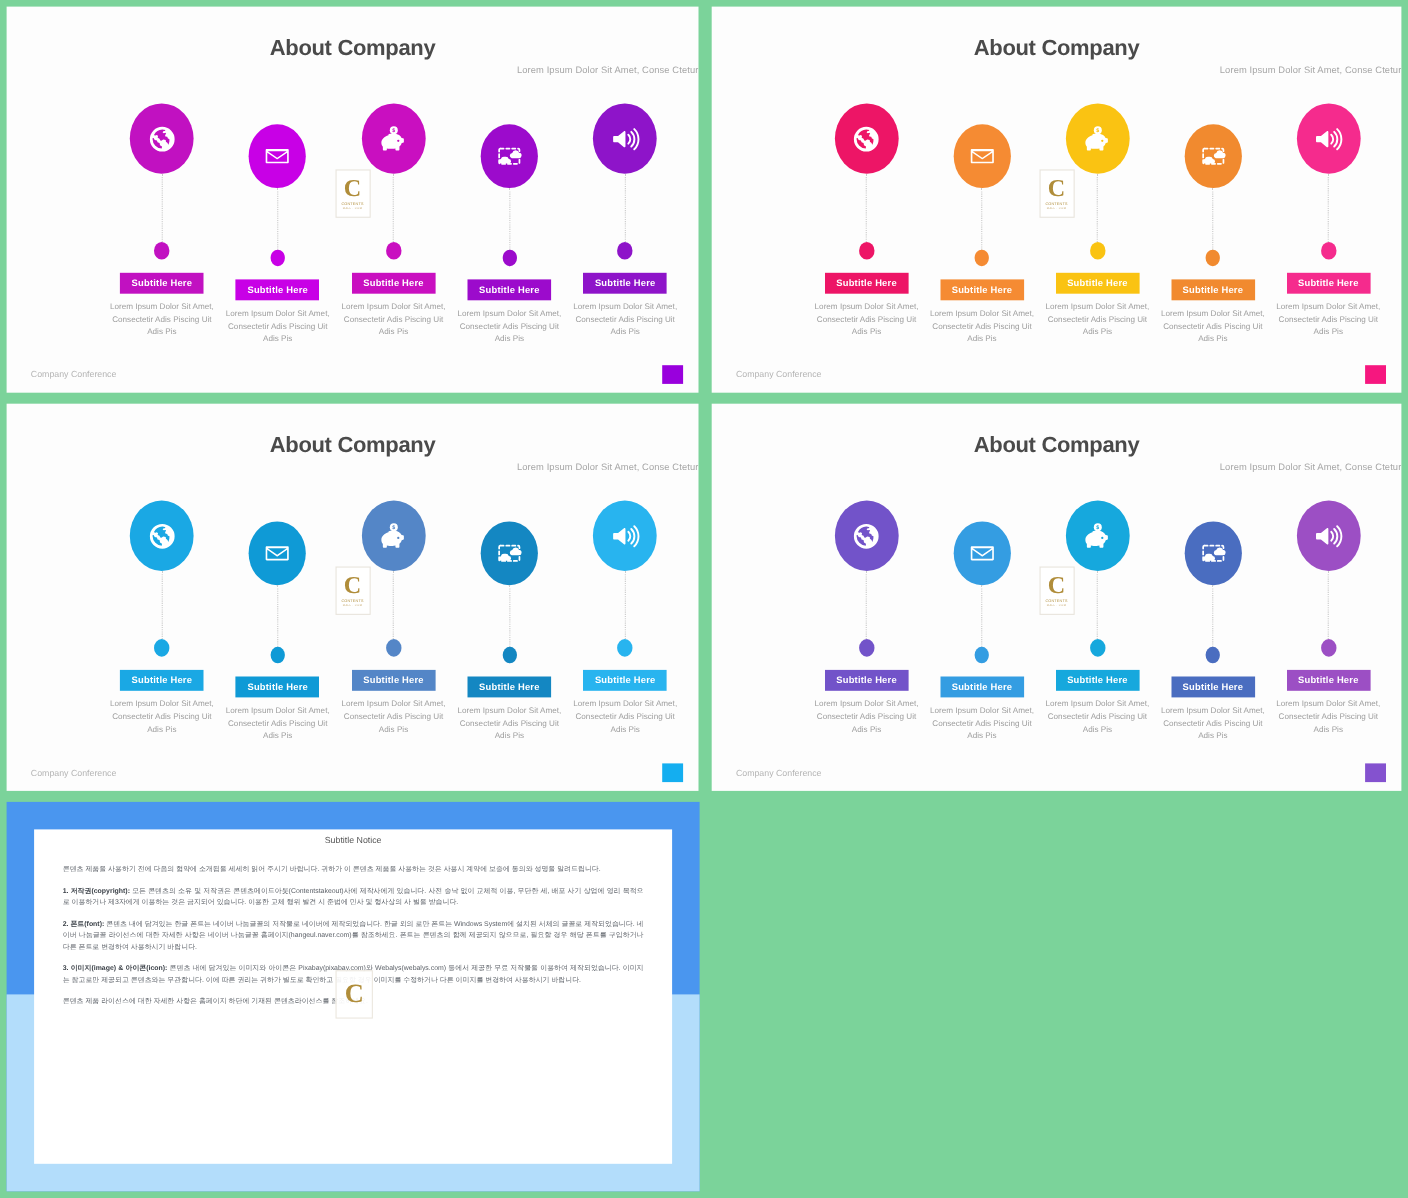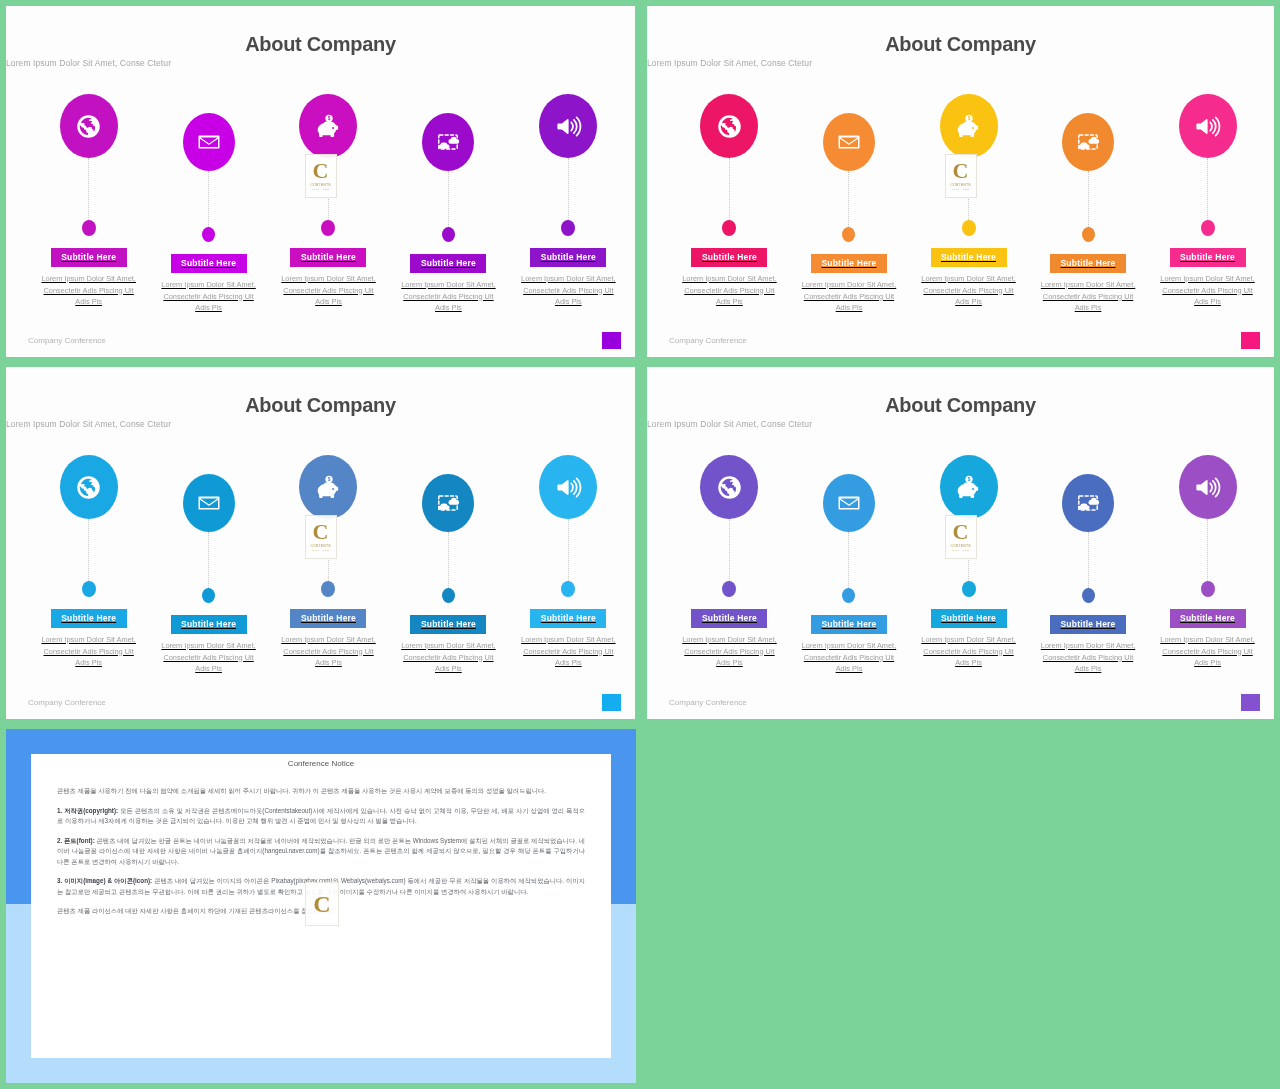--- a/index.html
+++ b/index.html
@@ -29,30 +29,29 @@
   .slide-inner { position:relative; width:100%; height:100%;border-radius:11px; }
 
   .title {
     position:absolute; left:0; right:0; top:27px;
     text-align:center;
     font-size:20px; font-weight:bold;
     color:#4a4a4a; letter-spacing:-0.3px;
   }
   .subtitle {
     position:absolute; left:0; right:0; top:52px;
-    text-align:left;
+    text-align:right;
     font-size:8.5px; color:#a6a6a6; letter-spacing:0.1px;
   }
 
   
   .cols {
     position:absolute; left:16px; right:0; top:88px;
-    display:flex; justify-content:space-between;
+    display:flex; justify-content:flex-end;
     padding:0 14px;
-    text-decoration:underline;
   }
   .col {
     position:relative;
     width:18%;
     display:flex; flex-direction:column; align-items:center;
   }
   .col.low { padding-top:19px; }
 
   .bubble {
     width:58px; height:64px;
@@ -509,21 +508,21 @@
           <div class="l2">MALL . COM</div>
         </div>
         <div class="footer">Company Conference</div>
         <div class="accent" style="background: rgb(132, 82, 207);"></div>
       </div>
     </div>
 
   <div class="cpanel">
     <div class="band-bottom"></div>
     <div class="cpaper">
-      <div class="csub">Conference Notice</div>
+      <div class="csub">Subtitle Notice</div>
       <div class="cbody">
           <p>콘텐츠 제품을 사용하기 전에 다음의 협약에 소개됩을 세세히 읽어 주시기 바랍니다. 귀하가 이 콘텐츠 제품을 사용하는 것은 사용시 계약에 보증에 동의와 성명을 알려드립니다.</p>
           <p><b>1. 저작권(copyright):</b> 모든 콘텐츠의 소유 및 저작권은 콘텐츠메이드아웃(Contentstakeout)사에 제작사에게 있습니다. 사전 승낙 없이 교체적 이용, 무단한 세, 배포 사기 상업에 영리 목적으로 이용하거나 제3자에게 이용하는 것은 금지되어 있습니다. 이용한 교체 행위 발견 시 준법에 민사 및 형사상의 사 벌을 받습니다.</p>
           <p><b>2. 폰트(font):</b> 콘텐츠 내에 담겨있는 한글 폰트는 네이버 나눔글꼴의 저작물로 네이버에 제작되었습니다. 한글 외의 로만 폰트는 Windows System에 설치된 서체의 글꼴로 제작되었습니다. 네이버 나눔글꼴 라이선스에 대한 자세한 사항은 네이버 나눔글꼴 홈페이지(hangeul.naver.com)를 참조하세요. 폰트는 콘텐츠의 함께 제공되지 않으므로, 필요할 경우 해당 폰트를 구입하거나 다른 폰트로 변경하여 사용하시기 바랍니다.</p>
           <p><b>3. 이미지(image) &amp; 아이콘(icon):</b> 콘텐츠 내에 담겨있는 이미지와 아이콘은 Pixabay(pixabay.com)와 Webalys(webalys.com) 등에서 제공한 무료 저작물을 이용하여 제작되었습니다. 이미지는 참고로만 제공되고 콘텐츠와는 무관합니다. 이에 따른 권리는 귀하가 별도로 확인하고 필요할 경우 이미지를 수정하거나 다른 이미지를 변경하여 사용하시기 바랍니다.</p>
           <p>콘텐츠 제품 라이선스에 대한 자세한 사항은 홈페이지 하단에 기재된 콘텐츠라이선스를 참조하세요.</p>
         </div>
     </div>
     <div class="cwm">
       <span class="c">C</span>

